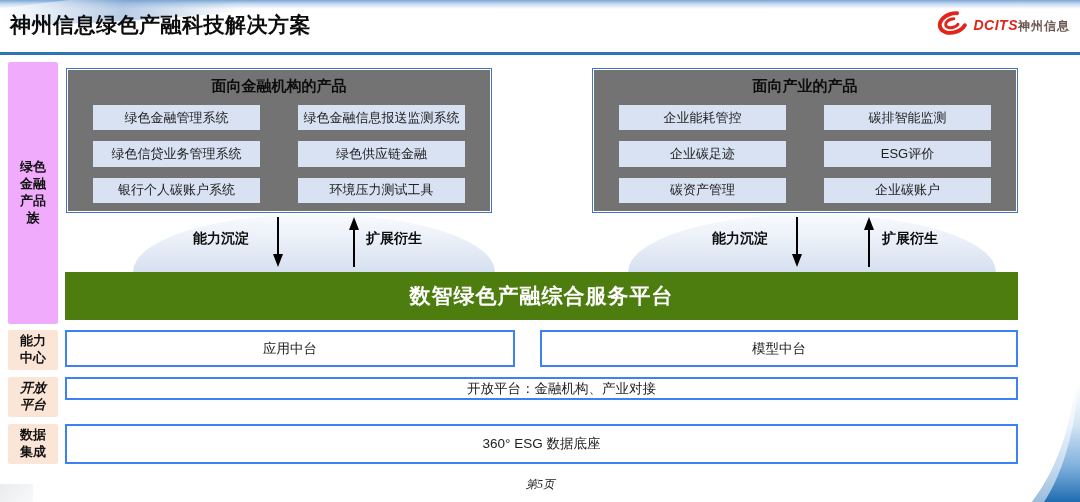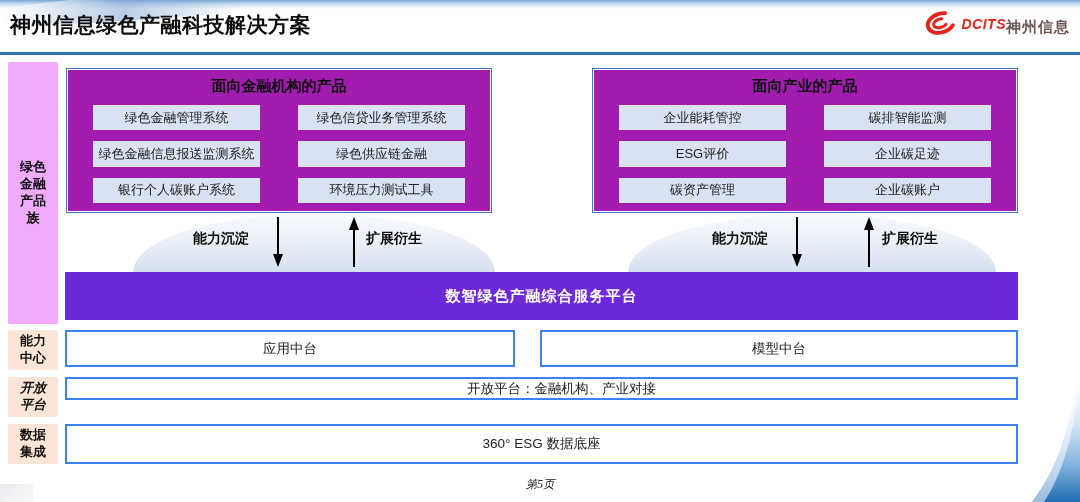--- a/index.html
+++ b/index.html
@@ -21,33 +21,33 @@
   .slide-title{
     position:absolute; top:11px; left:10px; font-size:21px; font-weight:bold;
     color:#0d0d0d; letter-spacing:.5px;
   }
   .title-rule{
     position:absolute; top:52px; left:0; right:0; height:3px; background:#2e75b6;
   }
   .logo{ position:absolute; top:9px; right:10px; display:flex; align-items:center; gap:4px; }
   .logo-text{ display:flex; flex-direction:row; line-height:1; }
   .logo-brand{ font-size:14px; font-weight:bold; font-style:italic; color:#e1251b; letter-spacing:.5px; }
-  .logo-company{ font-size:15px; font-weight:bold; color:#6b5650; margin-top:2px; letter-spacing:1px; }
+  .logo-company{ font-size:12px; font-weight:bold; color:#6b5650; margin-top:2px; letter-spacing:1px; }
   
   .side-label{
     position:absolute; left:8px; width:50px; display:flex; align-items:center; justify-content:center;
     text-align:center; font-weight:bold; font-size:13px; color:#111; line-height:1.3;
     word-break:break-all; padding:2px 11px; border-radius:2px;
   }
   .side-family{ top:62px; height:262px; background:#f0abfc; }
   .side-peach{ background:#fbe5d6; height:40px; }
   .side-cap{ top:330px; } .side-open{ top:377px;font-style:italic; } .side-data{ top:424px; }
   
   .product-box{
-    position:absolute; top:68px; width:426px; height:145px; background:#a21caf;
+    position:absolute; top:68px; width:426px; height:145px; background:#737373;
     border:1.6px solid #4472c4; box-shadow:0 0 0 1px #ffffff inset;
   }
   .box-finance{ left:66px; } .box-industry{ left:592px; }
   .product-box h3{
     text-align:center; font-size:15px; font-weight:bold; color:#0d0d0d; margin-top:8px;
   }
   .items-grid{
     position:absolute; left:26px; right:26px; top:36px; bottom:9px;
     display:grid; grid-template-columns:1fr 1fr; column-gap:38px; row-gap:11px;
   }
@@ -63,21 +63,21 @@
   }
   .dome-left{ left:133px; width:362px; }
   .dome-right{ left:628px; width:368px; }
   .flow-label{
     position:absolute; top:230px; font-size:14px; font-weight:bold; color:#0d0d0d;
   }
   .arrow{ position:absolute; top:216px; width:14px; height:52px; }
   
   .platform-bar{
     position:absolute; left:65px; top:272px; width:953px; height:48px;
-    background:#6d28d9; color:#ffffff; font-size:15px; font-weight:bold;
+    background:#4d7c0f; color:#ffffff; font-size:21px; font-weight:bold;
     display:flex; align-items:center; justify-content:center; letter-spacing:1px;
   }
   .white-row{
     position:absolute; background:#fff; border:2px solid #3b82f6;
     display:flex; align-items:center; justify-content:center;
     font-size:13.5px; color:#222;
   }
   .row-app{ left:65px; top:330px; width:450px; height:37px; }
   .row-model{ left:540px; top:330px; width:478px; height:37px; }
   .row-open{ left:65px; top:377px; width:953px; height:23px;padding-left:40px; }
@@ -122,35 +122,35 @@
 
   <div class="side-label side-family">绿色金融产品族</div>
   <div class="side-label side-peach side-cap">能力中心</div>
   <div class="side-label side-peach side-open">开放平台</div>
   <div class="side-label side-peach side-data">数据集成</div>
 
   <div class="product-box box-finance">
     <h3>面向金融机构的产品</h3>
     <div class="items-grid">
       <div class="product-item">绿色金融管理系统</div>
+      <div class="product-item">绿色金融信息报送监测系统</div>
       <div class="product-item">绿色信贷业务管理系统</div>
-      <div class="product-item">绿色金融信息报送监测系统</div>
       <div class="product-item">绿色供应链金融</div>
       <div class="product-item">银行个人碳账户系统</div>
       <div class="product-item">环境压力测试工具</div>
     </div>
   </div>
 
   <div class="product-box box-industry">
     <h3>面向产业的产品</h3>
     <div class="items-grid">
       <div class="product-item">企业能耗管控</div>
       <div class="product-item">碳排智能监测</div>
+      <div class="product-item">企业碳足迹</div>
       <div class="product-item">ESG评价</div>
-      <div class="product-item">企业碳足迹</div>
       <div class="product-item">碳资产管理</div>
       <div class="product-item">企业碳账户</div>
     </div>
   </div>
 
   <div class="dome dome-left"></div>
   <div class="dome dome-right"></div>
 
   <div class="flow-label" style="left:193px;">能力沉淀</div>
   <div class="arrow" style="left:271px;">

